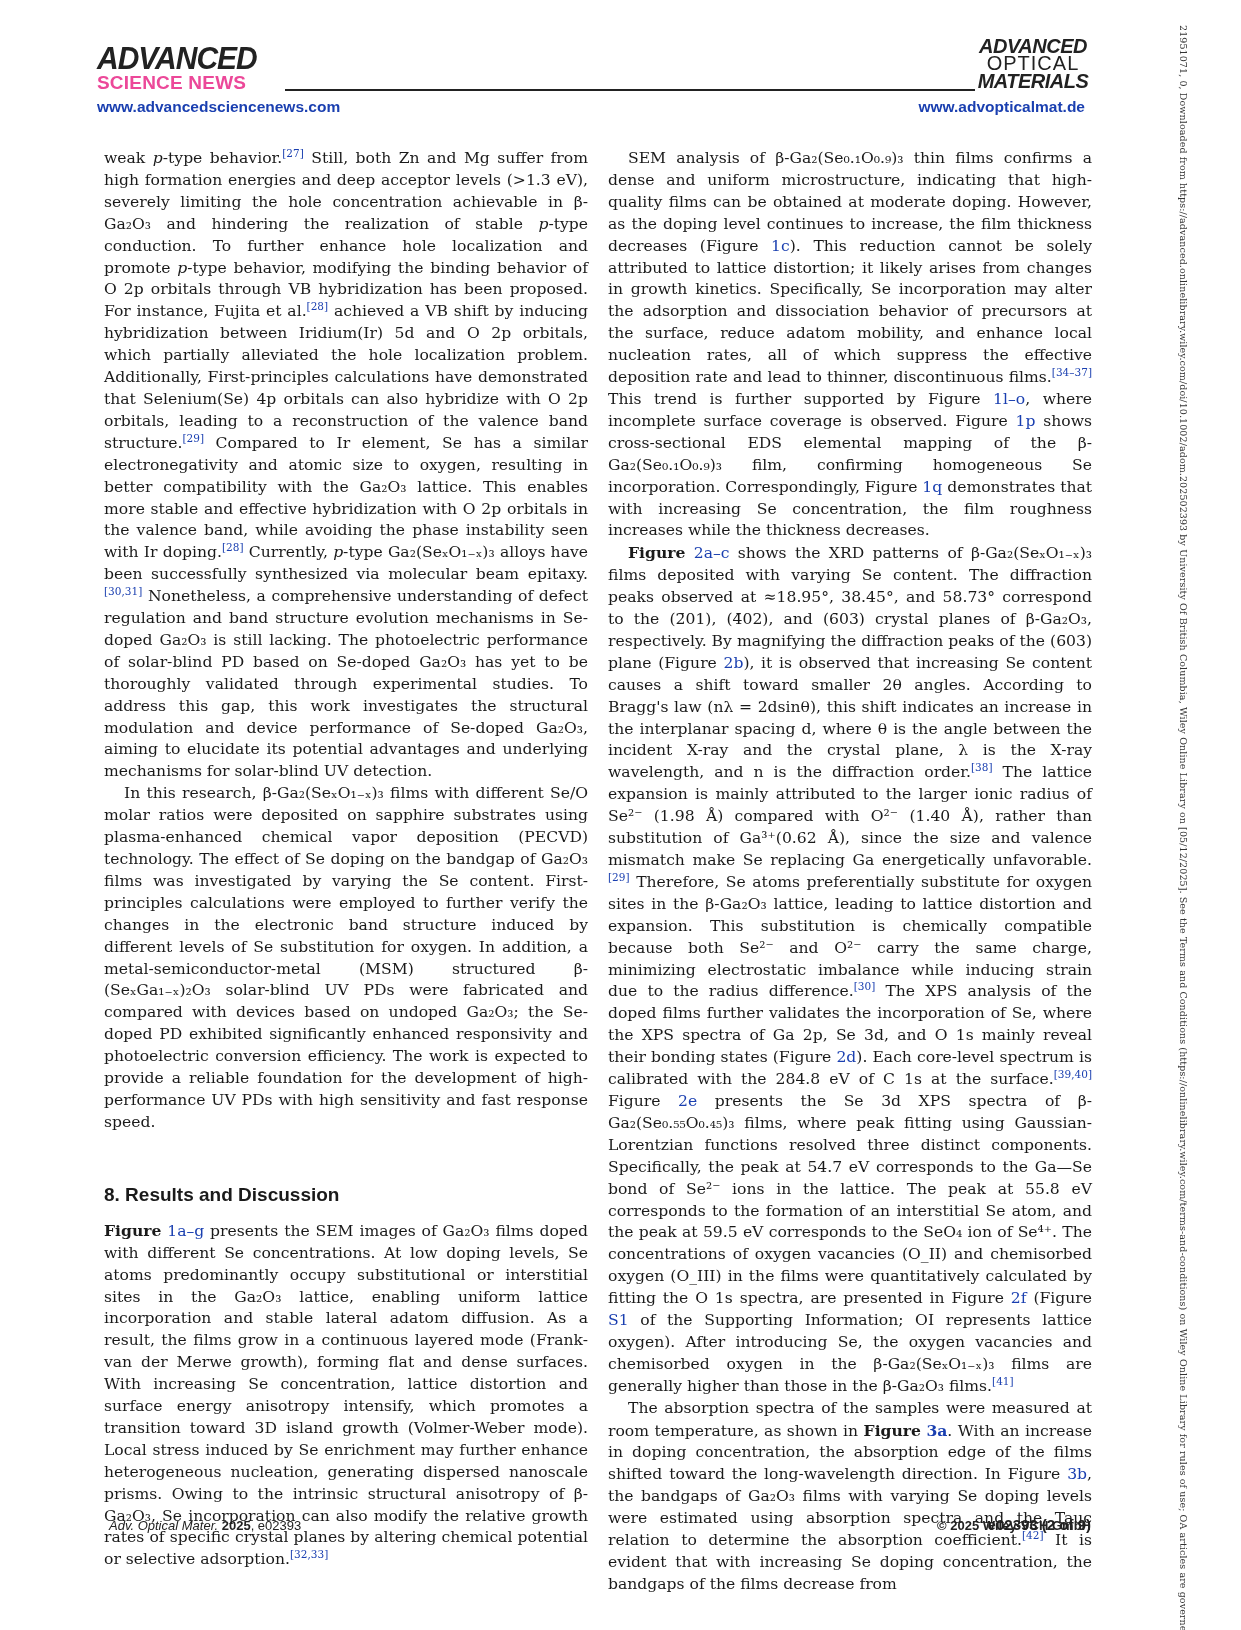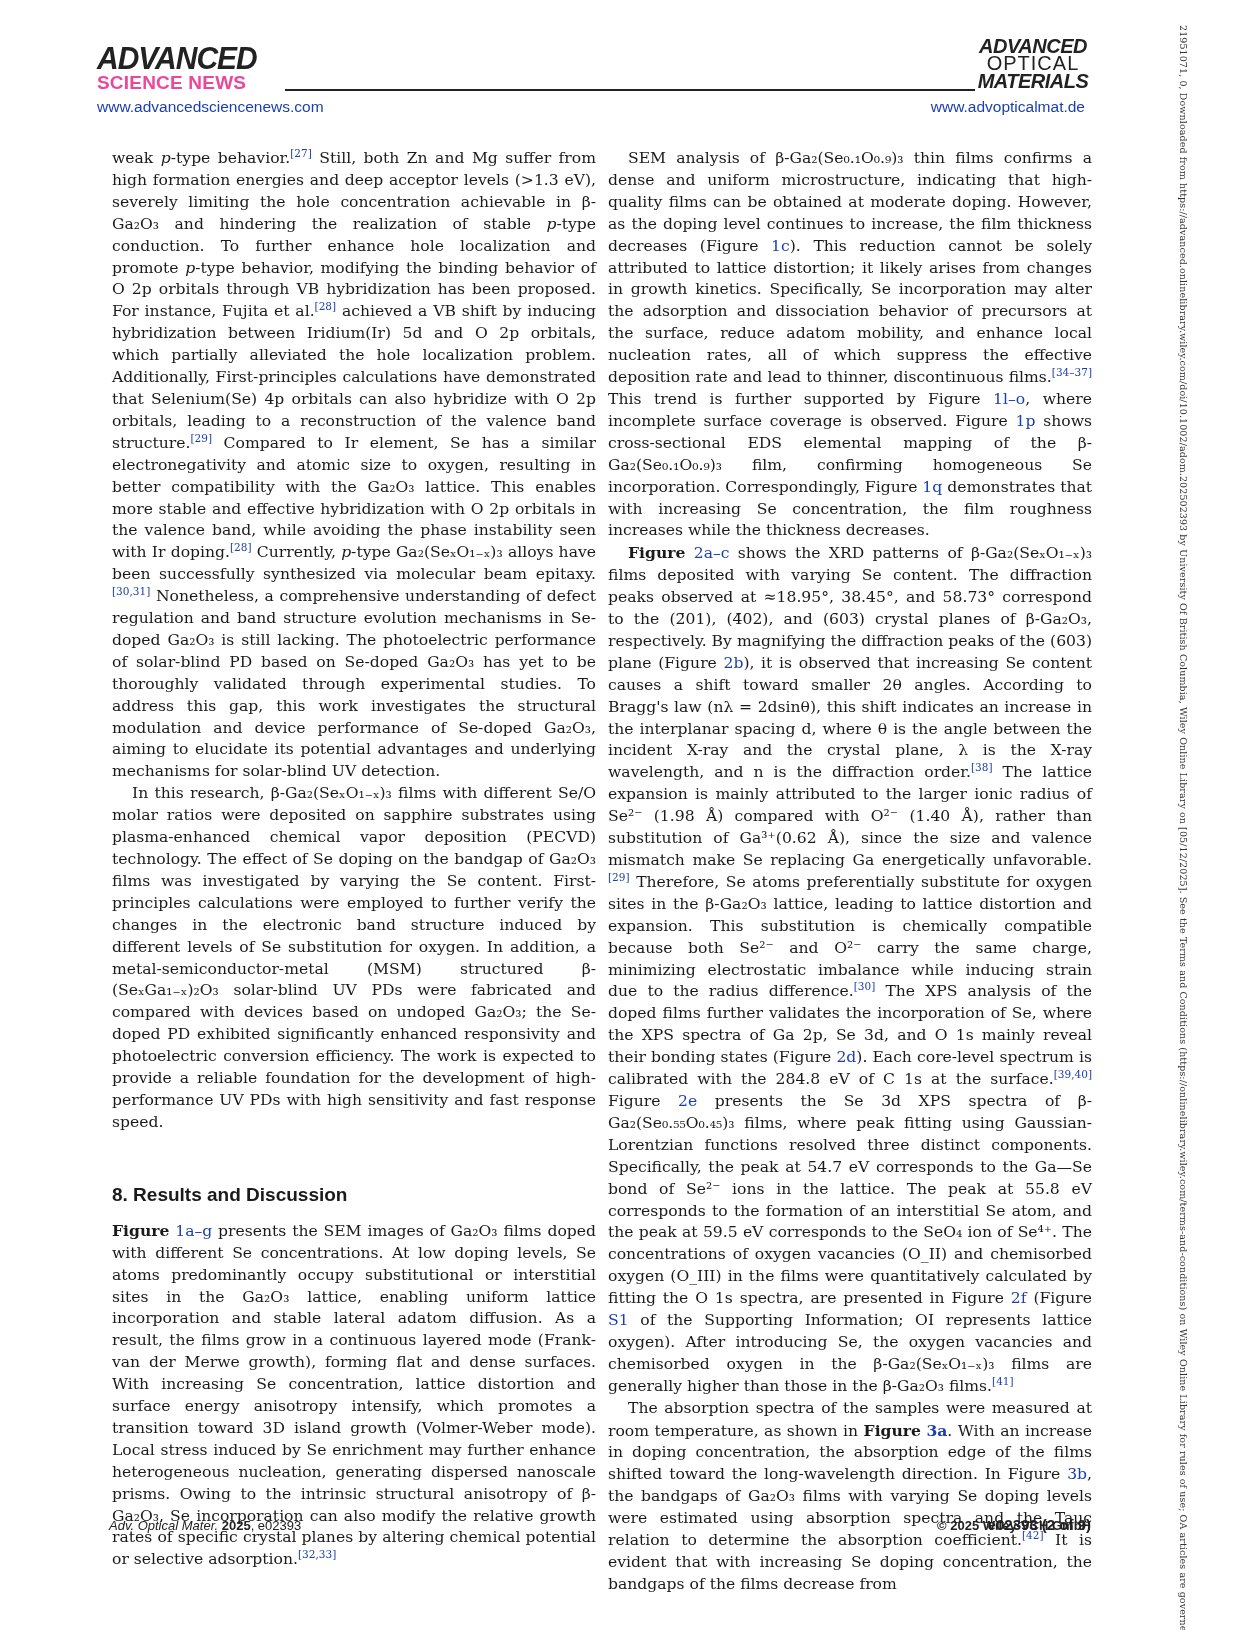--- a/index.html
+++ b/index.html
@@ -1,27 +1,27 @@
 <!DOCTYPE html>
 <html><head>
 <meta charset="utf-8">
 <style>
   html,body{margin:0;padding:0;background:#ffffff;}
   body{width:1241px;height:1630px;position:relative;overflow:hidden;font-family:"DejaVu Serif","Liberation Serif",serif;color:#1a1a1a;}
   .hdr-left{position:absolute;left:97px;top:46px;}
   .brand-adv{font-family:"Liberation Sans",sans-serif;font-weight:900;font-size:30px;letter-spacing:-1px;line-height:26px;color:#222;font-style:italic;transform:scaleY(1.05);}
   .brand-sci{font-family:"Liberation Sans",sans-serif;font-weight:700;font-size:19px;line-height:22px;color:#ec4899;letter-spacing:0.2px;}
   .hdr-rule{position:absolute;left:285px;top:89px;width:690px;height:2px;background:#222;}
-  .url{position:absolute;top:98px;font-family:"Liberation Sans",sans-serif;font-weight:400;font-size:15.5px;color:#1a3fb0;text-decoration:none;}
+  .url{position:absolute;top:98px;font-family:"Liberation Sans",sans-serif;font-weight:700;font-size:15.5px;color:#1a3fb0;text-decoration:none;}
   .hdr-right{position:absolute;right:148px;top:38px;text-align:center;width:120px;}
   .aom-1{font-family:"Liberation Sans",sans-serif;font-weight:900;font-style:italic;font-size:20px;line-height:17px;color:#222;letter-spacing:-0.5px;}
   .aom-2{font-family:"Liberation Sans",sans-serif;font-weight:400;font-size:20px;line-height:17px;color:#222;letter-spacing:1px;}
   .aom-3{font-family:"Liberation Sans",sans-serif;font-weight:900;font-style:italic;font-size:20px;line-height:18px;color:#222;letter-spacing:-0.5px;text-align:center;}
   .col{position:absolute;top:148px;width:484px;font-size:15.6px;line-height:21.9px;text-align:justify;hyphens:auto;}
-  .col.left{left:112px;}
+  .col.left{left:104px;}
   .col.right{left:608px;}
   .col p{margin:0;}
   .col p.indent{text-indent:20px;}
   .ref{color:#1a3fb0;font-size:10.5px;vertical-align:super;line-height:0;}
   .lnk{color:#1a3fb0;}
   .sec{font-family:"Liberation Sans",sans-serif;font-weight:700;font-size:19px;margin:50px 0 14px 0;line-height:22px;}
   .fig{font-weight:700;}
   .footer{position:absolute;top:1518px;left:97px;width:994px;font-family:"Liberation Sans",sans-serif;font-size:13px;color:#222;}
   .footer .f-l{position:absolute;left:12px;font-style:italic;text-align:center;}
   .footer .f-c{position:absolute;left:0;width:994px;text-align:right;font-weight:700;font-size:15px;top:-2px;}

